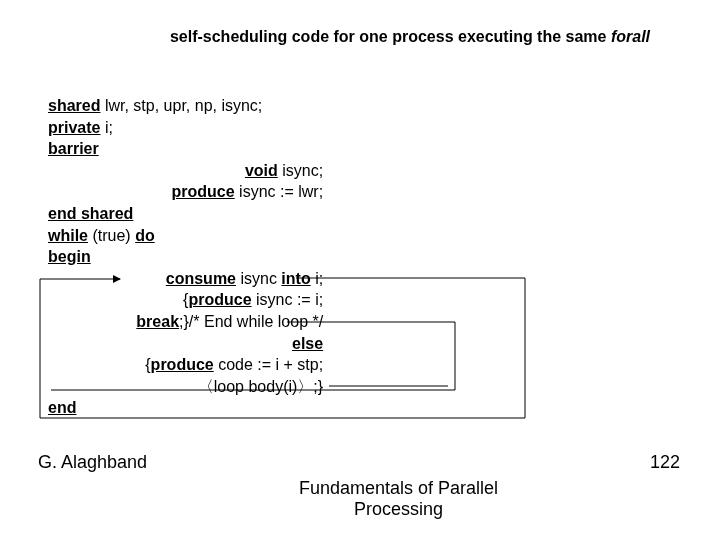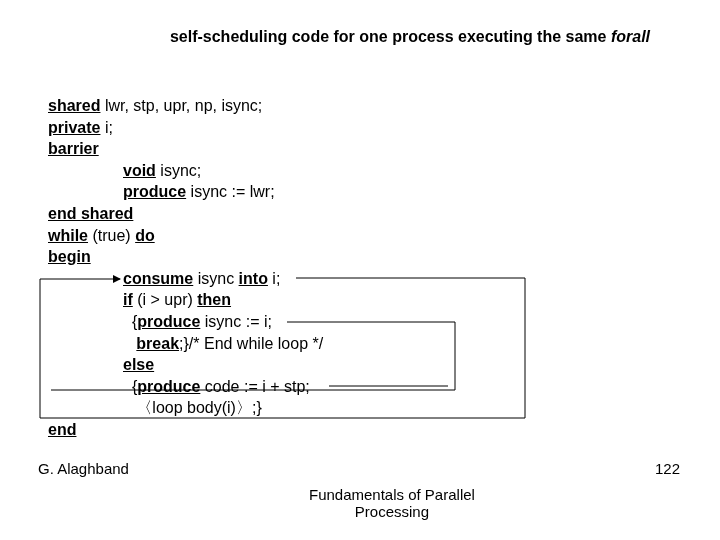--- a/index.html
+++ b/index.html
@@ -21,30 +21,30 @@
   }
   .title-em { font-style: italic; }
   .code {
     position: absolute;
     top: 95px;
     left: 48px;
     line-height: 1.35;
   }
   .line { white-space: pre; }
   .b { font-weight: bold; text-decoration: underline; }
-  .indent { padding-left: 75px; }
+  .indent { padding-left: 75px; text-align: right; }
   .footer {
     position: absolute;
     bottom: 20px;
     left: 0;
     width: 720px;
     display: flex;
     justify-content: space-between;
     align-items: flex-start;
-    font-size: 15px;
+    font-size: 18px;
     padding-left: 38px;
     padding-right: 40px;
   }
   .footer-center { text-align: center; flex: 1; margin-top: 26px; }
   
   svg.arrows {
     position: absolute;
     top: 0; left: 0;
     width: 720px; height: 540px;
     pointer-events: none;
@@ -60,21 +60,20 @@
 <div class="code">
   <div class="line"><span class="b">shared</span><span> lwr, stp, upr, np, isync;</span></div>
   <div class="line"><span class="b">private</span><span> i;</span></div>
   <div class="line b">barrier</div>
   <div class="line indent"><span class="b">void</span><span> isync;</span></div>
   <div class="line indent"><span class="b">produce</span><span> isync := lwr;</span></div>
   <div class="line b">end shared</div>
   <div class="line"><span class="b">while</span><span> (true) </span><span class="b">do</span></div>
   <div class="line b">begin</div>
   <div class="line indent"><span class="b">consume</span><span> isync </span><span class="b">into</span><span> i;</span></div>
-  <div class="line indent"><span class="b">if</span><span> (i &gt; upr) </span><span class="b">then</span></div>
   <div class="line indent"><span>  {</span><span class="b">produce</span><span> isync := i;</span></div>
   <div class="line indent"><span>   </span><span class="b">break</span><span>;}/* End while loop */</span></div>
   <div class="line indent b">else</div>
   <div class="line indent"><span>  {</span><span class="b">produce</span><span> code := i + stp;</span></div>
   <div class="line indent">   〈loop body(i)〉;}</div>
   <div class="line b">end</div>
 </div>
 
 <svg class="arrows">
   <defs>

